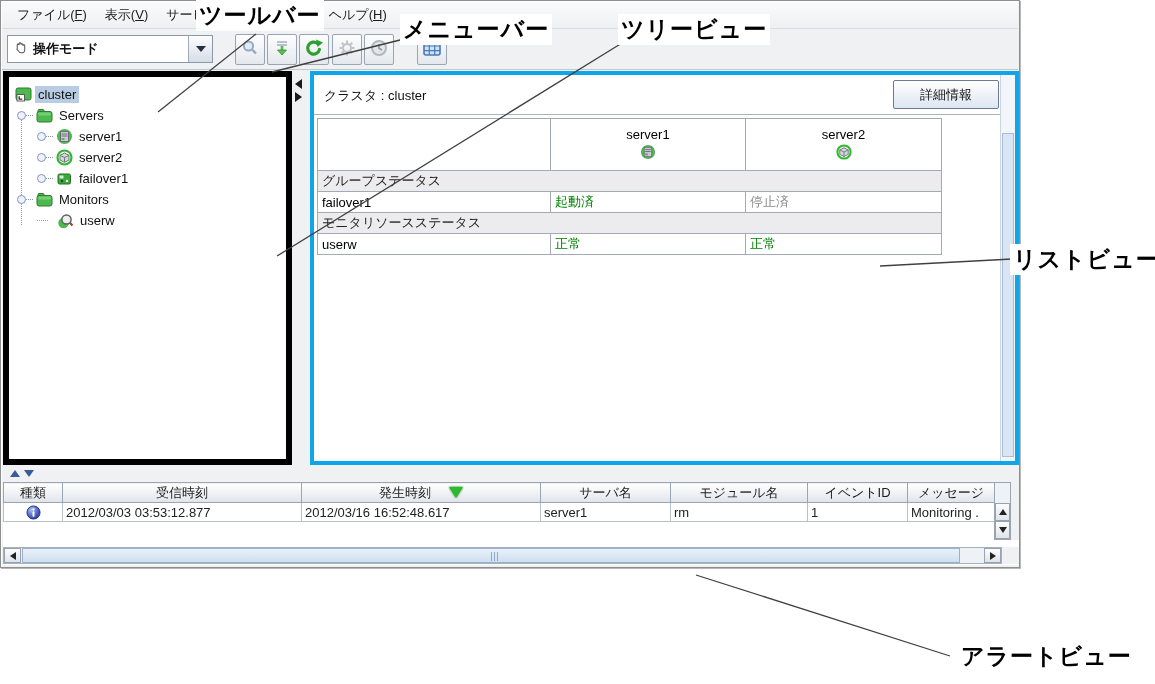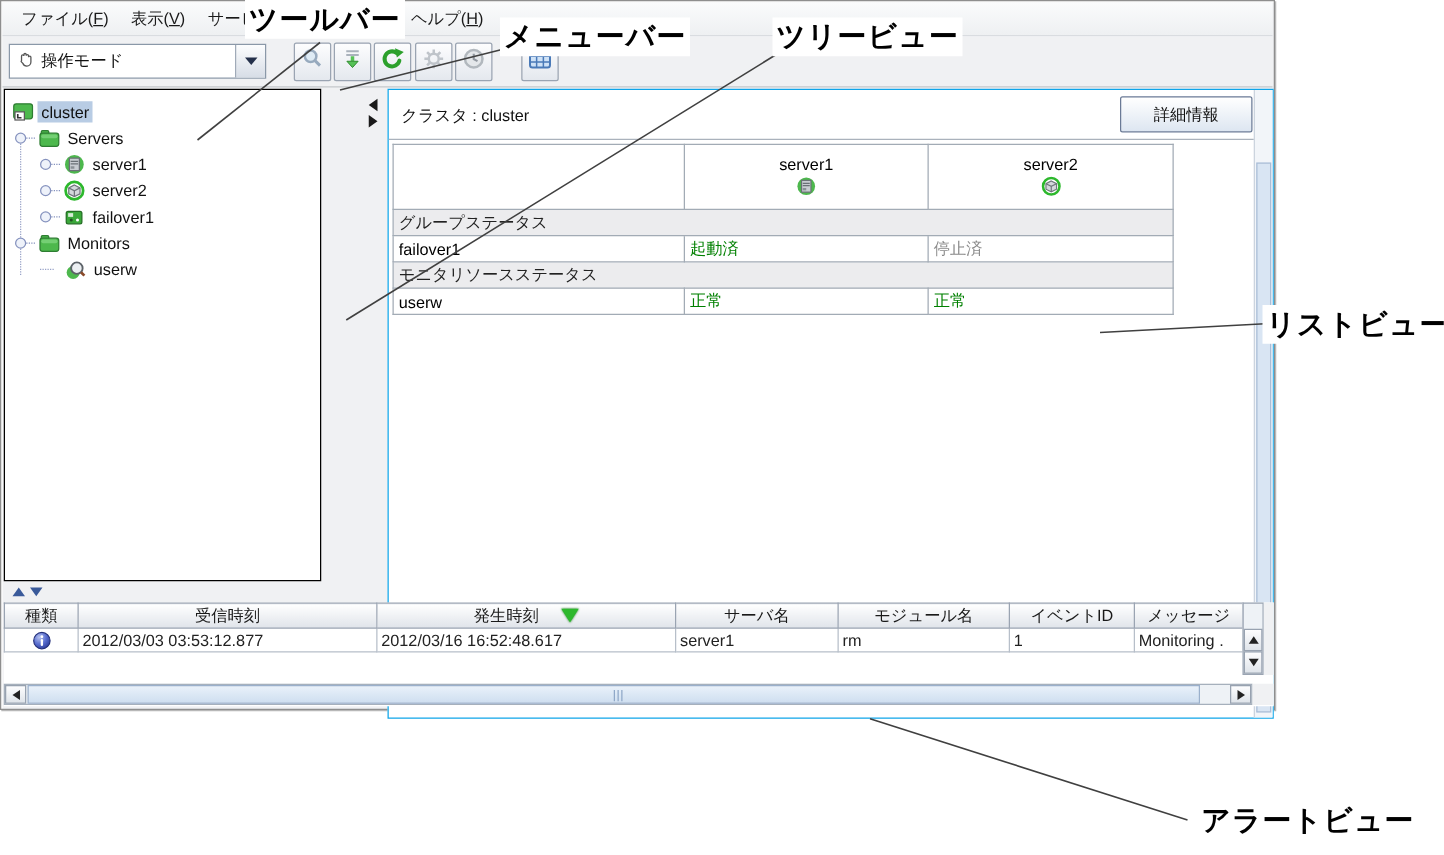--- a/index.html
+++ b/index.html
@@ -20,60 +20,60 @@
 
   
   .menubar { position:absolute; left:1px; top:1px; right:1px; height:27px;
              display:flex; align-items:center; padding-left:6px;
              background:linear-gradient(#fafbfc,#eef0f2); border-bottom:1px solid #d9dce0; }
   .menu-item { font-size:13px; color:#1a1a1a; padding:3px 9px; cursor:default; }
   .menu-item .mn { text-decoration:underline; }
 
   
   .toolbar { position:absolute; left:1px; top:28px; right:1px; height:41px;
-             background:#f0f1f3; border-bottom:1px solid #c3c7cc; }
+             background:#f0f1f3; border-bottom:1px solid #c3c7cc;font-weight:bold; }
   .mode-combo { position:absolute; left:5px; top:6px; width:206px; height:28px;
                 display:flex; background:#ffffff; border:1px solid #8a98a8; }
   .combo-text { flex:1; display:flex; align-items:center; gap:5px; padding-left:5px;
                 font-size:13px; color:#111; overflow:hidden; white-space:nowrap; }
   .combo-arrow { width:24px; border-left:1px solid #a0aab8;
                  background:linear-gradient(#fcfdfe,#d7dde6);
                  display:flex; align-items:center; justify-content:center; }
   .tri-down { width:0; height:0; border-left:5px solid transparent;
               border-right:5px solid transparent; border-top:6px solid #24304a; }
   .tb-btn { position:absolute; top:5px; width:30px; height:31px;
             border:1px solid #9aa4b2; border-radius:2px;
             background:linear-gradient(#fdfdfe,#e4e8ee);
             display:flex; align-items:center; justify-content:center; }
 
   
-  .tree-panel { position:absolute; left:2px; top:70px; width:254px; height:394px;
-                background:#ffffff; border:1px solid #000000; overflow:hidden; }
+  .tree-panel { position:absolute; left:2px; top:70px; width:289px; height:394px;
+                background:#ffffff; border:6px solid #000000; overflow:hidden; }
   .v-divider-arrows { position:absolute; left:294px; top:78px; width:12px; z-index:2; }
   .tri-left  { width:0; height:0; border-top:5px solid transparent; border-bottom:5px solid transparent;
                border-right:7px solid #1a1a1a; margin-bottom:3px; }
   .tri-right { width:0; height:0; border-top:5px solid transparent; border-bottom:5px solid transparent;
                border-left:7px solid #1a1a1a; }
 
   .tree { position:relative; padding-top:7px; }
   .tree-row { position:relative; height:21px; display:flex; align-items:center; font-size:13px; color:#111; }
   .tree-row .icon16 { width:17px; height:17px; flex:0 0 17px; }
   .tree-label { padding:1px 3px; margin-left:3px; white-space:nowrap; }
   .tree-row.selected .tree-label { background:#b8cce4; }
   .handle { width:9px; height:9px; border:1px solid #8592be; border-radius:50%;
             background:#eef2fa; flex:0 0 9px; margin-right:2px; position:relative; }
   .handle::after { content:""; position:absolute; left:8px; top:3px; width:7px; height:0;
                    border-top:1px dotted #8592be; }
   .stem { width:11px; flex:0 0 11px; height:0; border-top:1px dotted #98a2c8; margin-right:1px; }
   .tree-vline { position:absolute; left:12px; top:36px; height:112px;
                 border-left:1px dotted #98a2c8; }
   .ind0 { padding-left:6px; } .ind1 { padding-left:8px; } .ind2 { padding-left:28px; }
 
-  .list-panel { position:absolute; left:309px; top:70px; width:709px; height:504px;
-                background:#ffffff; border:1px solid #0ea5e9; }
+  .list-panel { position:absolute; left:309px; top:70px; width:709px; height:394px;
+                background:#ffffff; border:4px solid #0ea5e9; }
   .list-header { position:absolute; left:0; top:0; right:0; height:40px;
                  border-bottom:1px solid #aab2bc; }
   .list-title { position:absolute; left:10px; top:12px; font-size:13px; color:#111; }
   .detail-btn { position:absolute; right:16px; top:5px; width:106px; height:29px;
                 border:1px solid #6a7a96; border-radius:2px;
                 background:linear-gradient(#ffffff,#dde6f1);
                 font-size:13px; color:#111; display:flex; align-items:center; justify-content:center; }
   .status-table { position:absolute; left:3px; top:43px; border-collapse:collapse; table-layout:fixed; }
   .status-table th, .status-table td { border:1px solid #a2abb5; font-size:13px; font-weight:normal;
                                        padding:1px 4px; background:#fff; text-align:left; }

